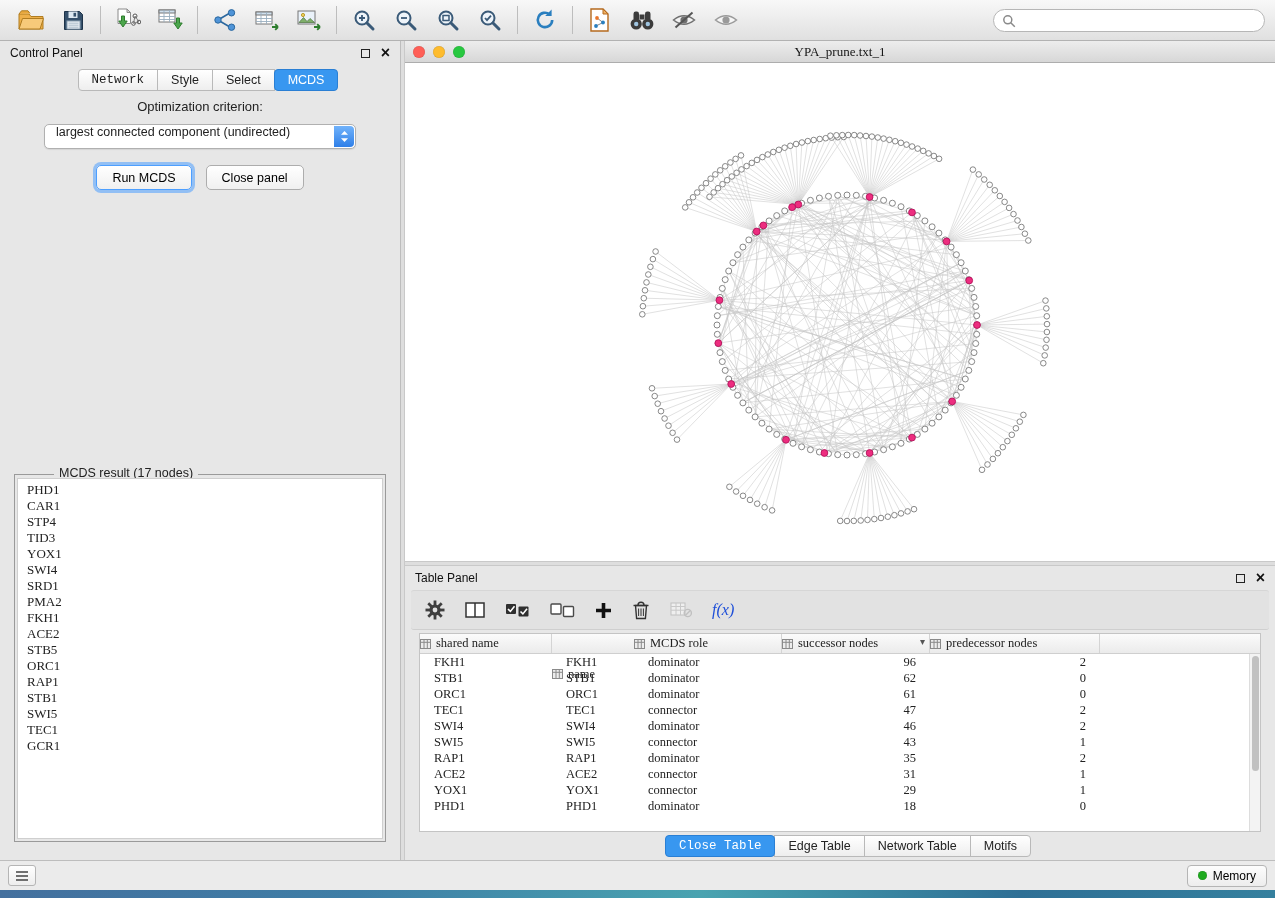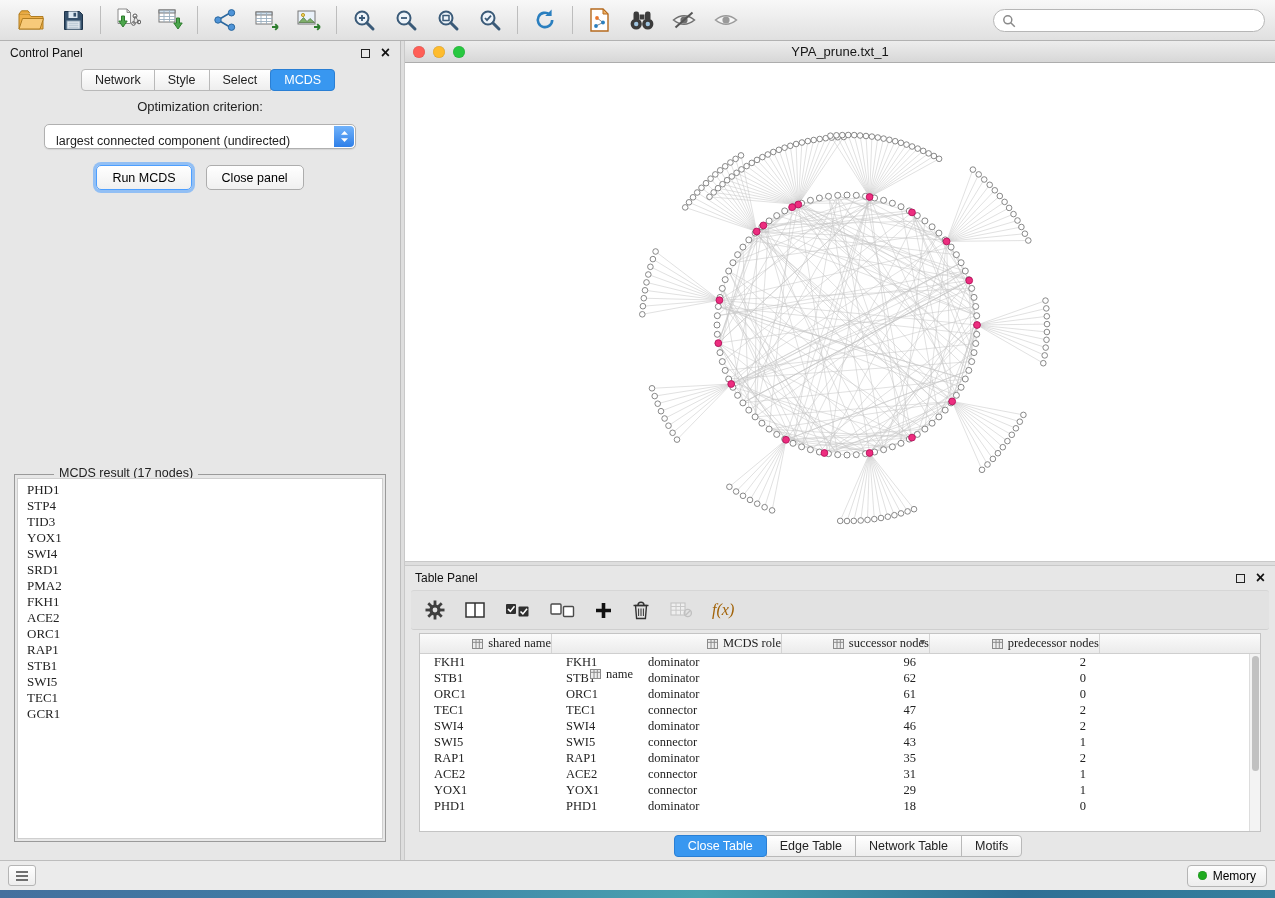--- a/index.html
+++ b/index.html
@@ -24,60 +24,60 @@
 
   
   .control-panel { width:400px; flex:0 0 auto; background:#e7e7e7; display:flex; flex-direction:column; }
   .panel-header { height:24px; flex:0 0 auto; display:flex; align-items:center; padding:0 10px; font-size:12px; color:#111; }
   .win-btns { margin-left:auto; display:flex; align-items:center; gap:11px; }
   .float-btn { width:9px; height:9px; border:1.5px solid #222; display:inline-block; }
   .close-btn { font-size:16px; font-weight:bold; line-height:10px; color:#111; }
 
   .cp-tabs { display:flex; justify-content:center; padding:4px 0 8px; flex:0 0 auto; }
   .seg-tab { padding:3px 13px; background:linear-gradient(#ffffff,#eeeeee); border:1px solid #b9b9b9; font-size:12.5px; margin-left:-1px; position:relative; cursor:default; white-space:nowrap; }
-  .seg-tab:first-child { border-radius:4px 0 0 4px; margin-left:16px; }
+  .seg-tab:first-child { border-radius:4px 0 0 4px; margin-left:16px;font-family:Liberation Mono, monospace; }
   .seg-tab:last-child { border-radius:0 4px 4px 0; }
   .seg-tab.active { background:#3897f0; border-color:#2a7fd4; color:#fff; z-index:1; border-radius:4px; }
 
   .cp-body { flex:1; display:flex; flex-direction:column; align-items:center; min-height:0; }
   .opt-label { font-size:13px; }
-  .dropdown { margin-top:10px; width:312px; height:25px; background:#fff; border:1px solid #b0b0b0; border-radius:5px; display:flex; align-items:flex-end; padding-left:11px; font-size:12.5px; position:relative; box-shadow:0 1px 1px rgba(0,0,0,.08); }
+  .dropdown { margin-top:10px; width:312px; height:25px; background:#fff; border:1px solid #b0b0b0; border-radius:5px; display:flex; align-items:flex-start; padding-left:11px; font-size:12.5px; position:relative; box-shadow:0 1px 1px rgba(0,0,0,.08); }
   .dd-btn { position:absolute; right:1px; top:1px; bottom:1px; width:20px; background:linear-gradient(#71b3fb,#2f7fe8); border-radius:0 4px 4px 0; display:flex; align-items:center; justify-content:center; }
   .btn-row { margin-top:16px; display:flex; gap:14px; }
   .mac-btn { height:25px; padding:0 15px; background:linear-gradient(#ffffff,#f0f0f0); border:1px solid #adadad; border-radius:5px; font:12.5px "Liberation Sans",sans-serif; cursor:default; }
   .mac-btn.focused { box-shadow:0 0 0 3px rgba(77,159,255,.55); border-color:#4d9fff; }
 
   .mcds-group { margin-top:auto; margin-bottom:18px; width:372px; height:368px; border:1px solid #9a9a9a; position:relative; background:#e7e7e7; flex:0 0 auto; }
   .group-title { position:absolute; top:-9px; left:8px; background:#e7e7e7; padding:0 5px; font-size:12.5px;margin-left:31px; }
   .mcds-list { position:absolute; left:2px; right:2px; top:3px; bottom:2px; background:#fff; border:1px solid #cfcfcf; overflow:hidden; font:13px "Liberation Serif",serif; padding-top:3px; }
   .mcds-item { padding:0 9px; line-height:16px; }
 
   
   .v-splitter { width:5px; flex:0 0 auto; background:#dedede; border-left:1px solid #bdbdbd; border-right:1px solid #c9c9c9; }
   .h-splitter { height:5px; flex:0 0 auto; background:#dedede; border-top:1px solid #c9c9c9; border-bottom:1px solid #c9c9c9; }
 
   
   .right-col { flex:1; display:flex; flex-direction:column; min-width:0; background:#e8e8e8; }
-  .net-window { height:520px; flex:0 0 auto; display:flex; flex-direction:column; }
+  .net-window { height:520px; flex:0 0 auto; display:flex; flex-direction:column;font-family:Liberation Serif, serif; }
   .net-titlebar { height:22px; flex:0 0 auto; background:linear-gradient(#ededed,#d7d7d7); border-bottom:1px solid #adadad; display:flex; align-items:center; padding:0 8px; position:relative; }
   .tl { width:12px; height:12px; border-radius:50%; margin-right:8px; box-shadow:inset 0 0 1px rgba(0,0,0,.35); flex:0 0 auto; }
   .tl.red { background:#ff5f57; } .tl.yellow { background:#febc2e; } .tl.green { background:#28c840; }
   .net-title { position:absolute; left:0; right:0; text-align:center; font-size:13px; color:#151515; pointer-events:none; }
   .net-canvas { flex:1; background:#fff; position:relative; overflow:hidden; }
   #net-svg { position:absolute; left:0; top:0; width:100%; height:100%; }
 
   
   .table-panel { flex:1; display:flex; flex-direction:column; min-height:0; background:#e7e7e7; }
   .tp-toolbar { height:40px; flex:0 0 auto; background:#e2e2e2; border-top:1px solid #d6d6d6; border-bottom:1px solid #cfcfcf; display:flex; align-items:center; padding:0 14px; gap:20px; margin:0 6px; border-radius:3px; }
   .tp-btn { border:none; background:none; height:30px; display:flex; align-items:center; justify-content:center; cursor:default; }
-  .fx { font:italic 16px "Liberation Serif",serif; color:#a16207; }
+  .fx { font:italic 16px "Liberation Serif",serif; color:#1d4ed8; }
 
   .table-wrap { flex:1; margin:3px 14px 0; background:#fff; border:1px solid #c4c4c4; position:relative; overflow:hidden; display:flex; flex-direction:column; min-height:0; }
   .t-header { display:flex; height:20px; flex:0 0 auto; background:linear-gradient(#fbfbfb,#ebebeb); border-bottom:1px solid #cfcfcf; }
-  .t-h-cell { display:flex; align-items:center; justify-content:flex-end; gap:5px; border-right:1px solid #d4d4d4; font:12.5px "Liberation Serif",serif; position:relative; flex:0 0 auto; }
+  .t-h-cell { display:flex; align-items:center; justify-content:flex-start; gap:5px; border-right:1px solid #d4d4d4; font:12.5px "Liberation Serif",serif; position:relative; flex:0 0 auto; }
   .t-h-cell.fill { flex:1; border-right:none; }
   .chev { position:absolute; right:4px; top:2px; font-size:10px; color:#555; }
   .t-body { flex:1; overflow:hidden; font:12.5px "Liberation Serif",serif; }
   .t-row { display:flex; height:16px; align-items:center; }
   .t-cell { padding:0 14px; white-space:nowrap; overflow:hidden; flex:0 0 auto; }
   .t-cell.num { text-align:right; }
   .t-scroll { position:absolute; right:0; top:20px; bottom:0; width:11px; background:#f3f3f3; border-left:1px solid #ddd; }
   .t-thumb { position:absolute; top:2px; left:1.5px; width:7px; height:115px; background:#c1c1c1; border-radius:4px; }
 
   .tp-tabs { height:28px; flex:0 0 auto; display:flex; justify-content:center; align-items:center; }
@@ -265,28 +265,30 @@
           </span>
         </div>
         <div class="btn-row">
           <button class="mac-btn focused">Run MCDS</button>
           <button class="mac-btn">Close panel</button>
         </div>
         <div class="mcds-group">
           <span class="group-title">MCDS result (17 nodes)</span>
           <div class="mcds-list">
               <div class="mcds-item">PHD1</div>
+              <div class="mcds-item">CAR1</div>
               <div class="mcds-item">STP4</div>
               <div class="mcds-item">TID3</div>
               <div class="mcds-item">YOX1</div>
               <div class="mcds-item">SWI4</div>
               <div class="mcds-item">SRD1</div>
               <div class="mcds-item">PMA2</div>
               <div class="mcds-item">FKH1</div>
               <div class="mcds-item">ACE2</div>
+              <div class="mcds-item">STB5</div>
               <div class="mcds-item">ORC1</div>
               <div class="mcds-item">RAP1</div>
               <div class="mcds-item">STB1</div>
               <div class="mcds-item">SWI5</div>
               <div class="mcds-item">TEC1</div>
               <div class="mcds-item">GCR1</div>
             </div>
         </div>
       </div>
     </div>

